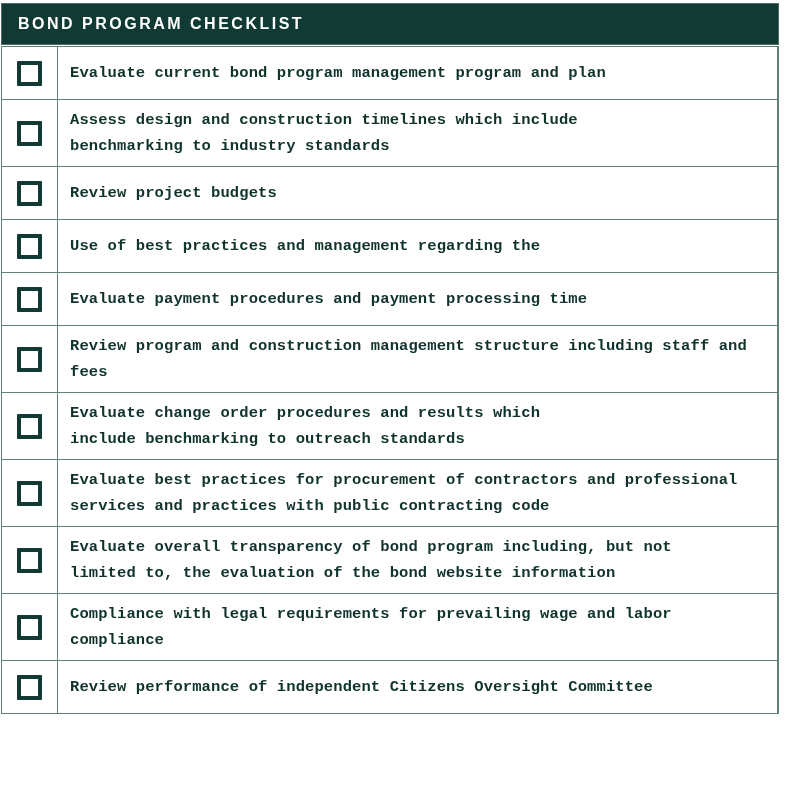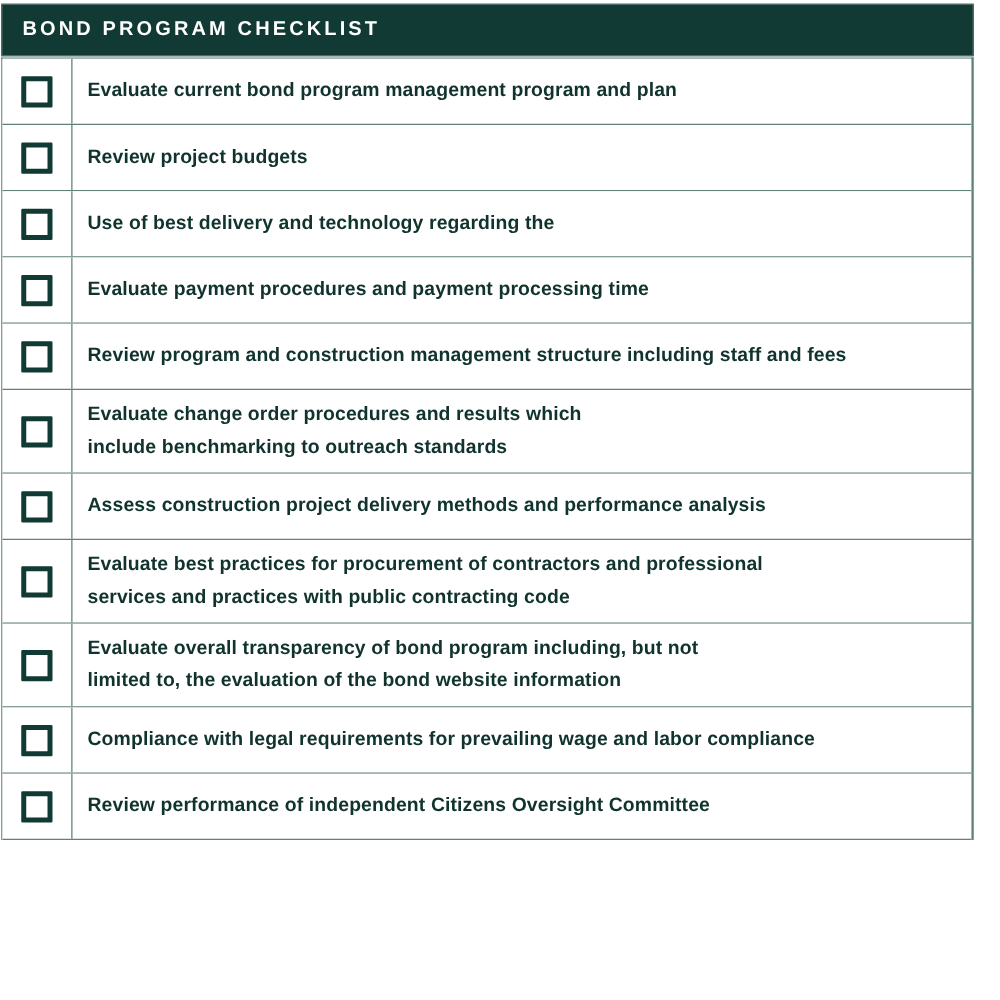--- a/index.html
+++ b/index.html
@@ -75,20 +75,21 @@
     justify-content: center;
     min-height: 52px;
     padding: 7px 10px 7px 12px;
   }
   .line {
     font-size: 15.5px;
     line-height: 26px;
     font-weight: 600;
     color: #11332D;
     letter-spacing: 0.1px;
+    font-family: Liberation Mono, monospace;
   }
 </style>
 </head>
 <body>
 
 <div class="page">
   <div class="checklist-table">
 
     <div class="table-header">
       <h1>BOND PROGRAM CHECKLIST</h1>
@@ -101,29 +102,38 @@
           </div>
           <div class="text-cell">
             <div class="line">Evaluate current bond program management program and plan</div>
           </div>
         </div>
         <div class="row">
           <div class="checkbox-cell">
             <span class="checkbox" role="checkbox" aria-checked="false"></span>
           </div>
           <div class="text-cell">
+            <div class="line">Assess design and construction timelines which include</div>
+            <div class="line">benchmarking to industry standards</div>
+          </div>
+        </div>
+        <div class="row">
+          <div class="checkbox-cell">
+            <span class="checkbox" role="checkbox" aria-checked="false"></span>
+          </div>
+          <div class="text-cell">
             <div class="line">Review project budgets</div>
           </div>
         </div>
         <div class="row">
           <div class="checkbox-cell">
             <span class="checkbox" role="checkbox" aria-checked="false"></span>
           </div>
           <div class="text-cell">
-            <div class="line">Use of best delivery and technology regarding the</div>
+            <div class="line">Use of best practices and management regarding the</div>
           </div>
         </div>
         <div class="row">
           <div class="checkbox-cell">
             <span class="checkbox" role="checkbox" aria-checked="false"></span>
           </div>
           <div class="text-cell">
             <div class="line">Evaluate payment procedures and payment processing time</div>
           </div>
         </div>
@@ -135,28 +145,20 @@
             <div class="line">Review program and construction management structure including staff and fees</div>
           </div>
         </div>
         <div class="row">
           <div class="checkbox-cell">
             <span class="checkbox" role="checkbox" aria-checked="false"></span>
           </div>
           <div class="text-cell">
             <div class="line">Evaluate change order procedures and results which</div>
             <div class="line">include benchmarking to outreach standards</div>
-          </div>
-        </div>
-        <div class="row">
-          <div class="checkbox-cell">
-            <span class="checkbox" role="checkbox" aria-checked="false"></span>
-          </div>
-          <div class="text-cell">
-            <div class="line">Assess construction project delivery methods and performance analysis</div>
           </div>
         </div>
         <div class="row">
           <div class="checkbox-cell">
             <span class="checkbox" role="checkbox" aria-checked="false"></span>
           </div>
           <div class="text-cell">
             <div class="line">Evaluate best practices for procurement of contractors and professional</div>
             <div class="line">services and practices with public contracting code</div>
           </div>

